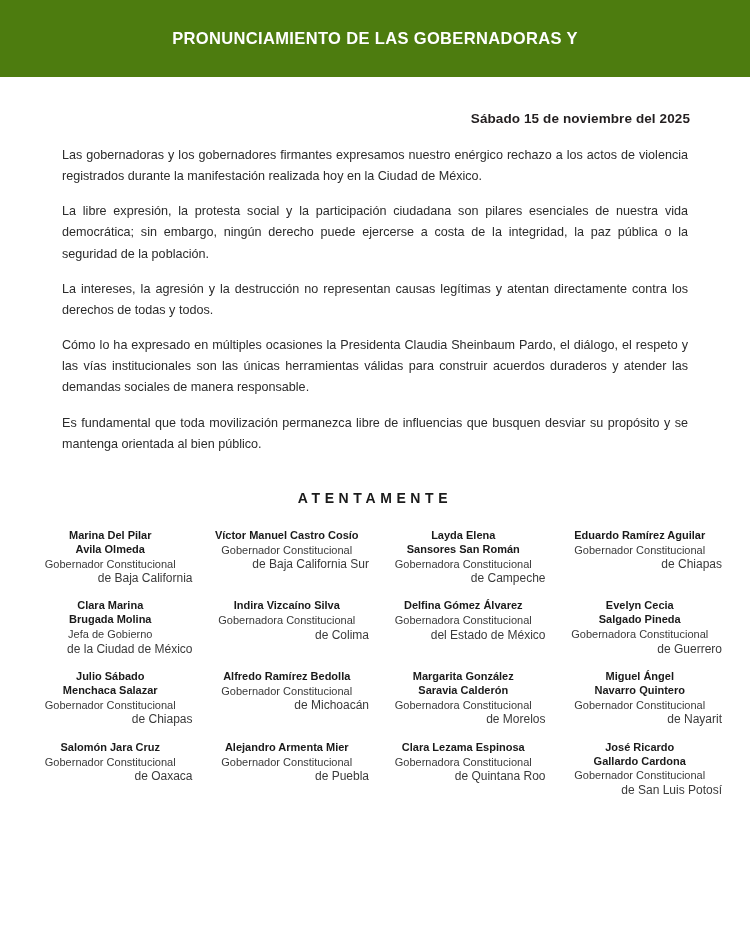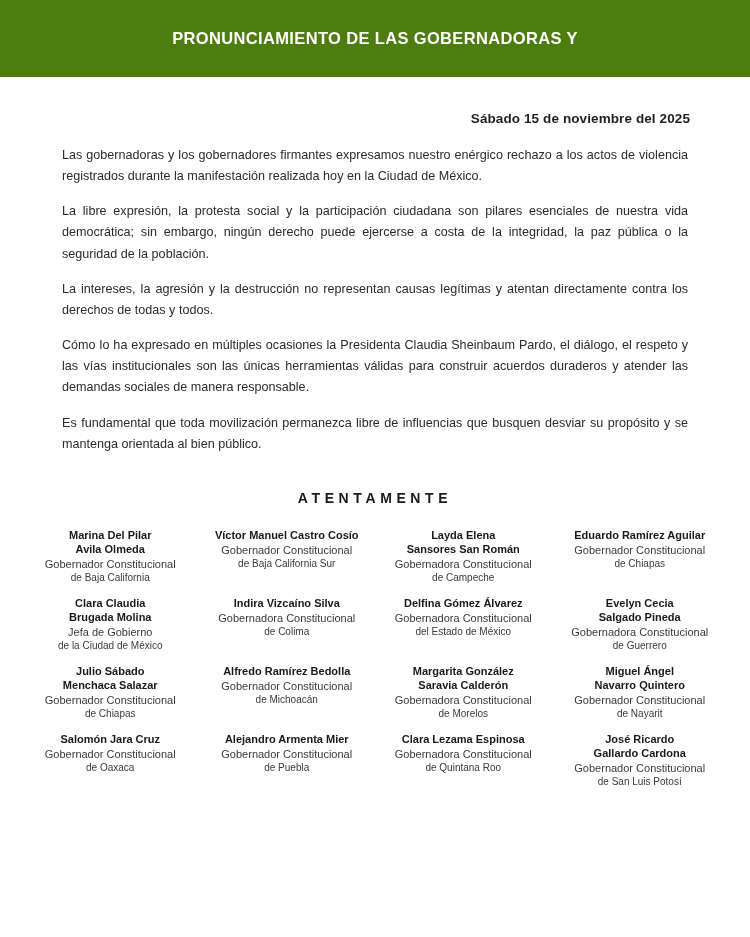--- a/index.html
+++ b/index.html
@@ -103,23 +103,24 @@
     color: #1a1a1a;
   }
   .sig-role {
     display: block;
     font-size: 11px;
     line-height: 1.3;
     color: #3a3a3a;
   }
   .sig-place {
     display: block;
-    font-size: 10px;
+    font-size: 12px;
     line-height: 1.3;
     color: #3a3a3a;
+    text-align: right;
   }
 </style>
 </head>
 <body>
 
 <div class="banner">
   <h1 class="banner-title">
     <span class="ln">PRONUNCIAMIENTO DE LAS GOBERNADORAS Y</span>
   </h1>
 </div>
@@ -158,21 +159,21 @@
       <span class="sig-role">Gobernadora Constitucional</span>
       <span class="sig-place">de Campeche</span>
     </div>
   <div class="sig-cell">
       <span class="sig-name">Eduardo Ramírez Aguilar</span>
       <span class="sig-role">Gobernador Constitucional</span>
       <span class="sig-place">de Chiapas</span>
     </div>
 
   <div class="sig-cell">
-      <span class="sig-name">Clara Claudia</span>
+      <span class="sig-name">Clara Marina</span>
       <span class="sig-name">Brugada Molina</span>
       <span class="sig-role">Jefa de Gobierno</span>
       <span class="sig-place">de la Ciudad de México</span>
     </div>
   <div class="sig-cell">
       <span class="sig-name">Indira Vizcaíno Silva</span>
       <span class="sig-role">Gobernadora Constitucional</span>
       <span class="sig-place">de Colima</span>
     </div>
   <div class="sig-cell">

